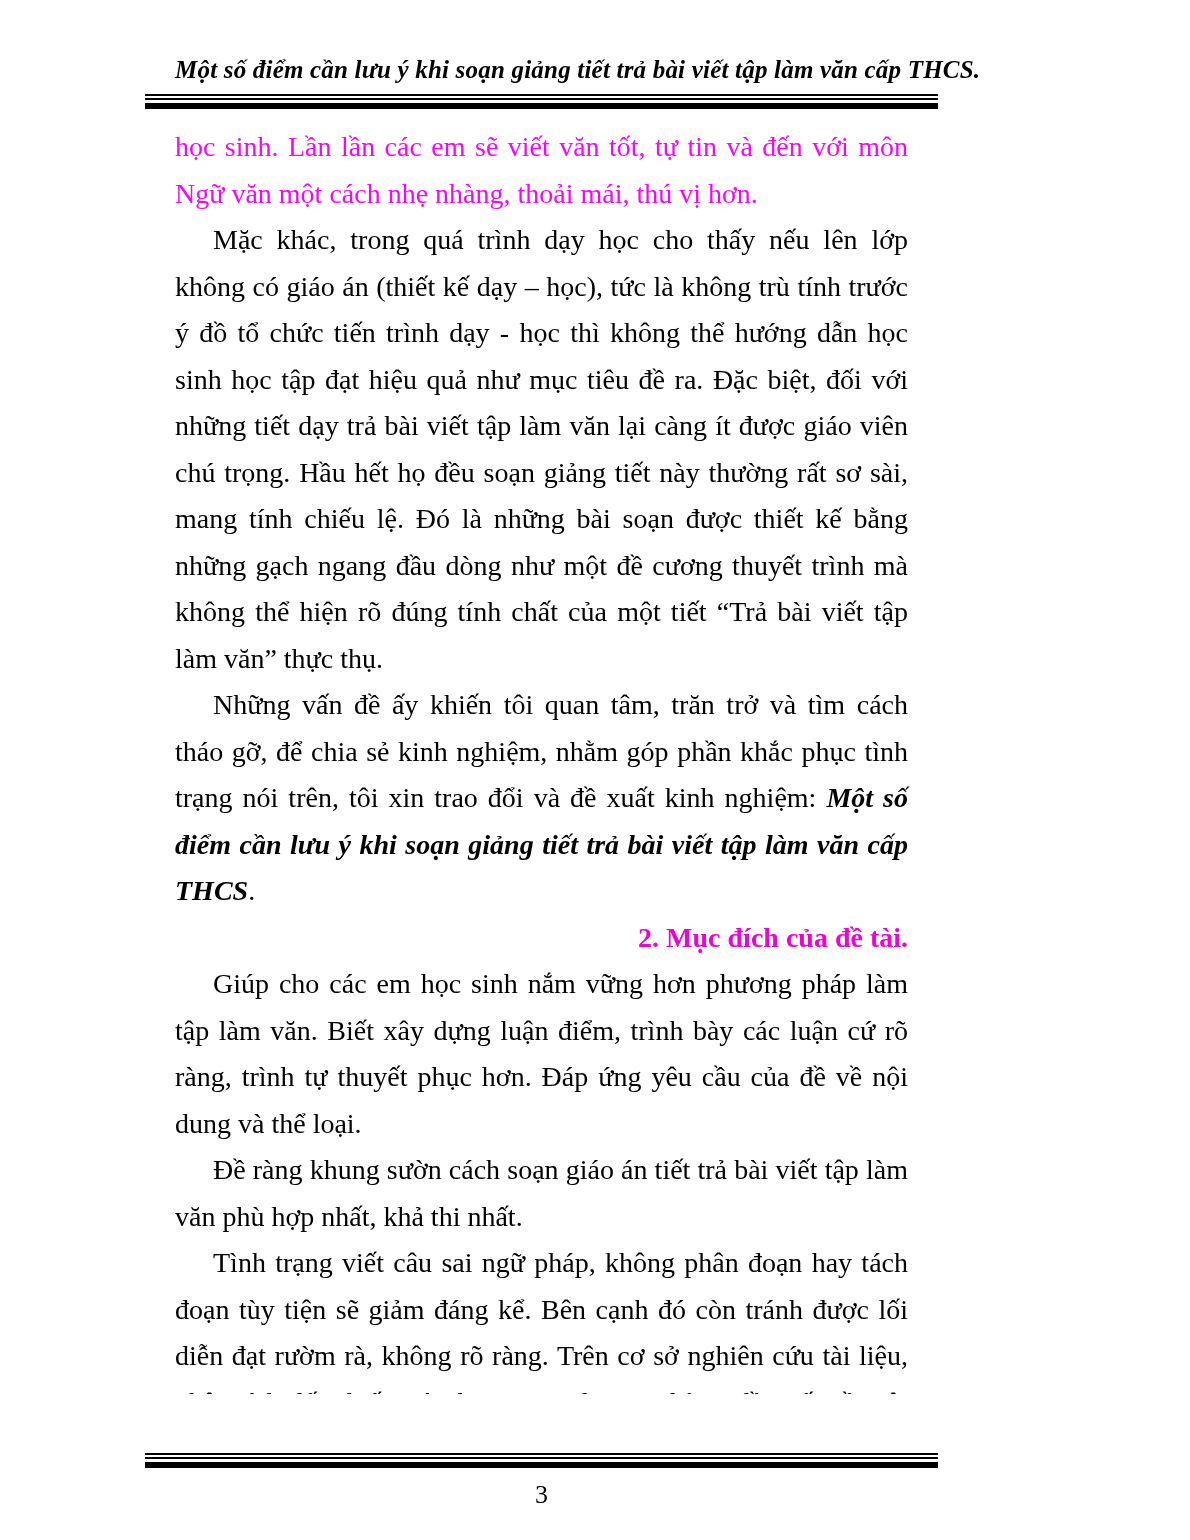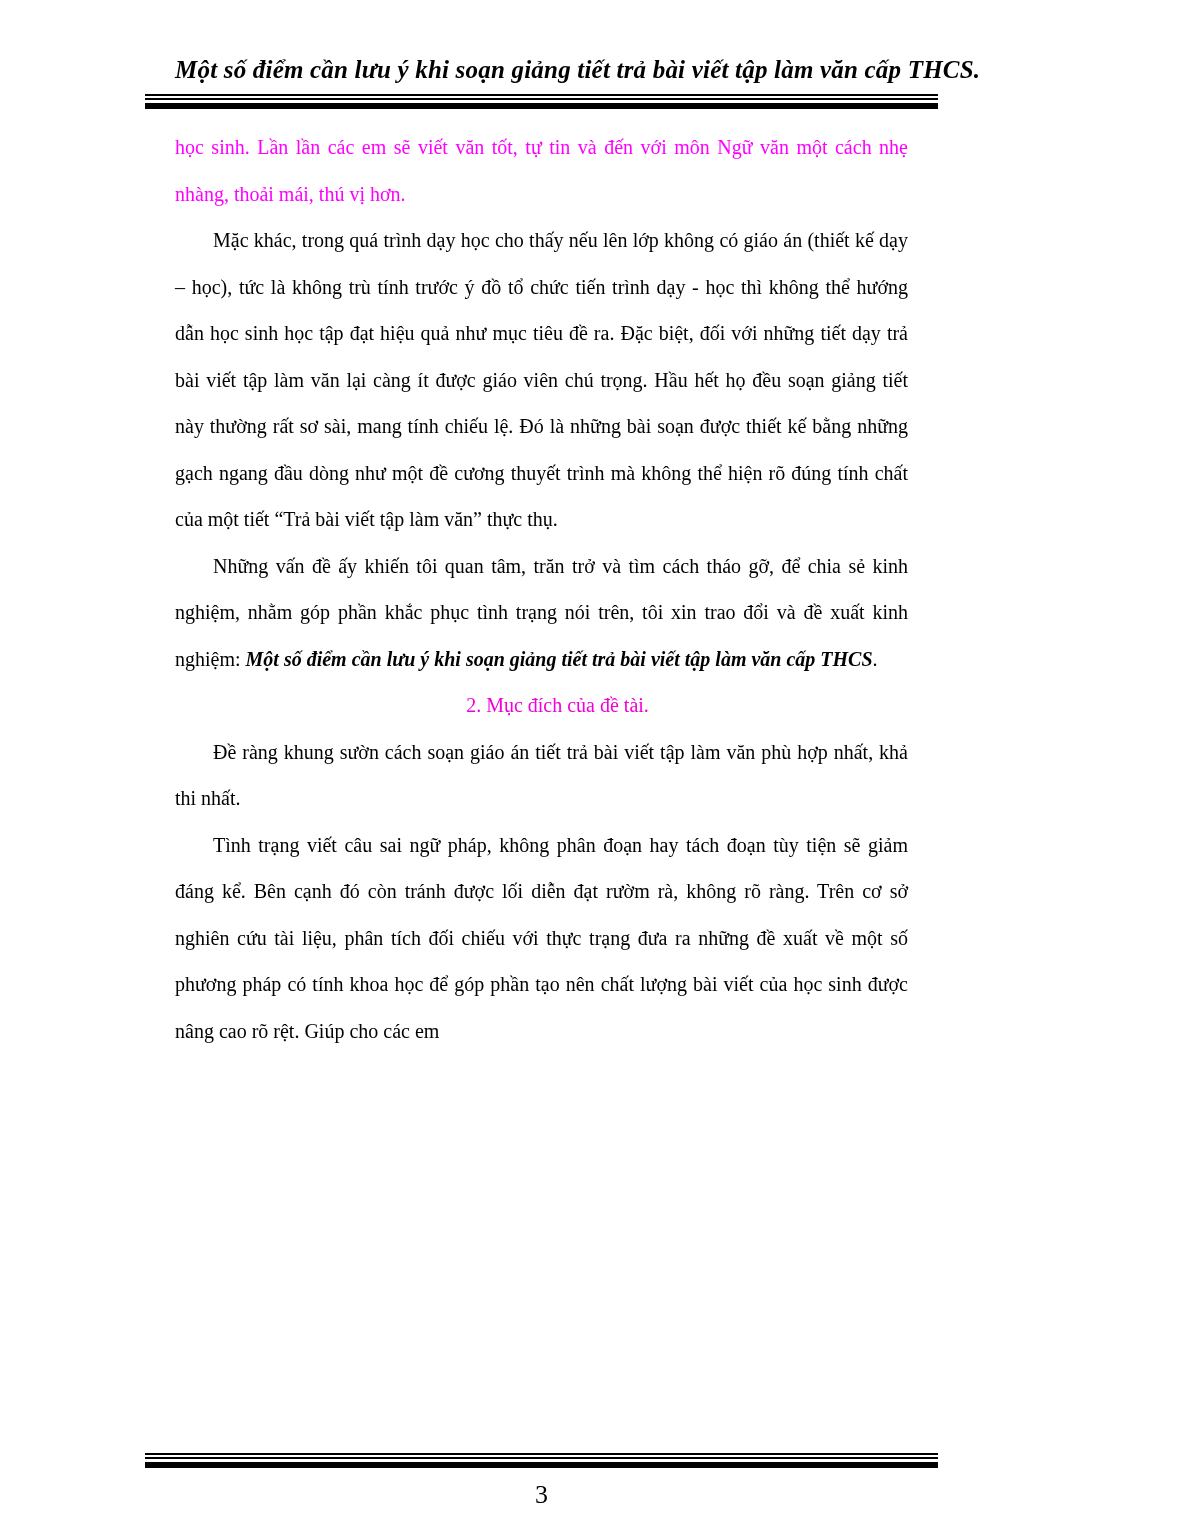--- a/index.html
+++ b/index.html
@@ -34,34 +34,34 @@
     margin-right: -30px;
   }
   .rule .thin { height: 2px; background: #000; }
   .rule .gap-sm { height: 2px; }
   .rule .gap-md { height: 3px; }
   .rule .thick { height: 6px; background: #000; }
   .header .rule { margin-top: 10px; }
   
   .doc-body {
     padding: 15px 177px 0 175px;
-    font-size: 20px;
+    font-size: 28px;
     line-height: 46.5px;
     text-align: justify;
     height: 1270px;
     overflow: hidden;
   }
   .doc-body p {
     margin: 0;
     padding: 0;
   }
   .doc-body p.indent { text-indent: 38px; }
   .doc-body p.heading {
-    font-weight: normal;
-    text-align: center;
+    font-weight: bold;
+    text-align: right;
     text-indent: 32px;
   }
   
   .footer {
     position: absolute;
     left: 0;
     right: 0;
     bottom: 30px;
     padding: 0 177px 0 175px;
   }
@@ -85,20 +85,21 @@
       <div class="gap-md"></div>
       <div class="thick"></div>
     </div>
   </div>
 
   <div class="doc-body" id="doc-body">
       <p class="plain" style="color: rgb(255, 0, 255);"><span>học sinh. Lần lần các em sẽ viết văn tốt, tự tin và đến với môn Ngữ văn một cách nhẹ nhàng, thoải mái, thú vị hơn.</span></p>
       <p class="plain indent"><span>Mặc khác, trong quá trình dạy học cho thấy nếu lên lớp không có giáo án (thiết kế dạy – học), tức là không trù tính trước ý đồ tổ chức tiến trình dạy - học thì không thể hướng dẫn học sinh học tập đạt hiệu quả như mục tiêu đề ra. Đặc biệt, đối với những tiết dạy trả bài viết tập làm văn lại càng ít được giáo viên chú trọng. Hầu hết họ đều soạn giảng tiết này thường rất sơ sài, mang tính chiếu lệ. Đó là những bài soạn được thiết kế bằng những gạch ngang đầu dòng như một đề cương thuyết trình mà không thể hiện rõ đúng tính chất của một tiết “Trả bài viết tập làm văn” thực thụ.</span></p>
       <p class="plain indent"><span>Những vấn đề ấy khiến tôi quan tâm, trăn trở và tìm cách tháo gỡ, để chia sẻ kinh nghiệm, nhằm góp phần khắc phục tình trạng nói trên, tôi xin trao đổi và đề xuất kinh nghiệm: </span><span style="font-weight: bold; font-style: italic;">Một số điểm cần lưu ý khi soạn giảng tiết trả bài viết tập làm văn cấp THCS</span><span>.</span></p>
       <p class="heading" style="color: rgb(242, 0, 216);"><span>2. Mục đích của đề tài.</span></p>
+      <p class="plain indent"><span>Giúp cho các em học sinh nắm vững hơn phương pháp làm tập làm văn. Biết xây dựng luận điểm, trình bày các luận cứ rõ ràng, trình tự thuyết phục hơn. Đáp ứng yêu cầu của đề về nội dung và thể loại.</span></p>
       <p class="plain indent"><span>Đề ràng khung sườn cách soạn giáo án tiết trả bài viết tập làm văn phù hợp nhất, khả thi nhất.</span></p>
       <p class="plain indent"><span>Tình trạng viết câu sai ngữ pháp, không phân đoạn hay tách đoạn tùy tiện sẽ giảm đáng kể. Bên cạnh đó còn tránh được lối diễn đạt rườm rà, không rõ ràng. Trên cơ sở nghiên cứu tài liệu, phân tích đối chiếu với thực trạng  đưa ra những đề xuất về một số phương pháp có tính khoa học để góp phần tạo nên chất lượng bài viết của học sinh được nâng cao rõ rệt. Giúp cho các em</span></p>
     </div>
 
   <div class="footer">
     <div class="rule">
       <div class="thin"></div>
       <div class="gap-sm"></div>
       <div class="thin"></div>
       <div class="gap-md"></div>

